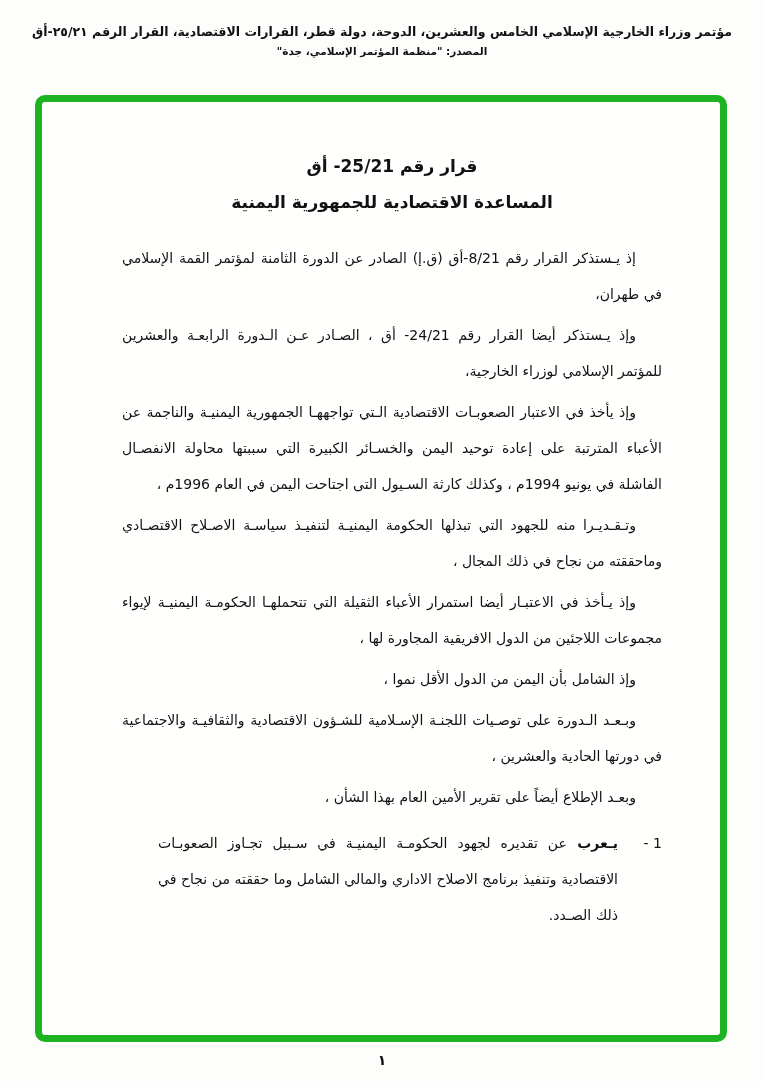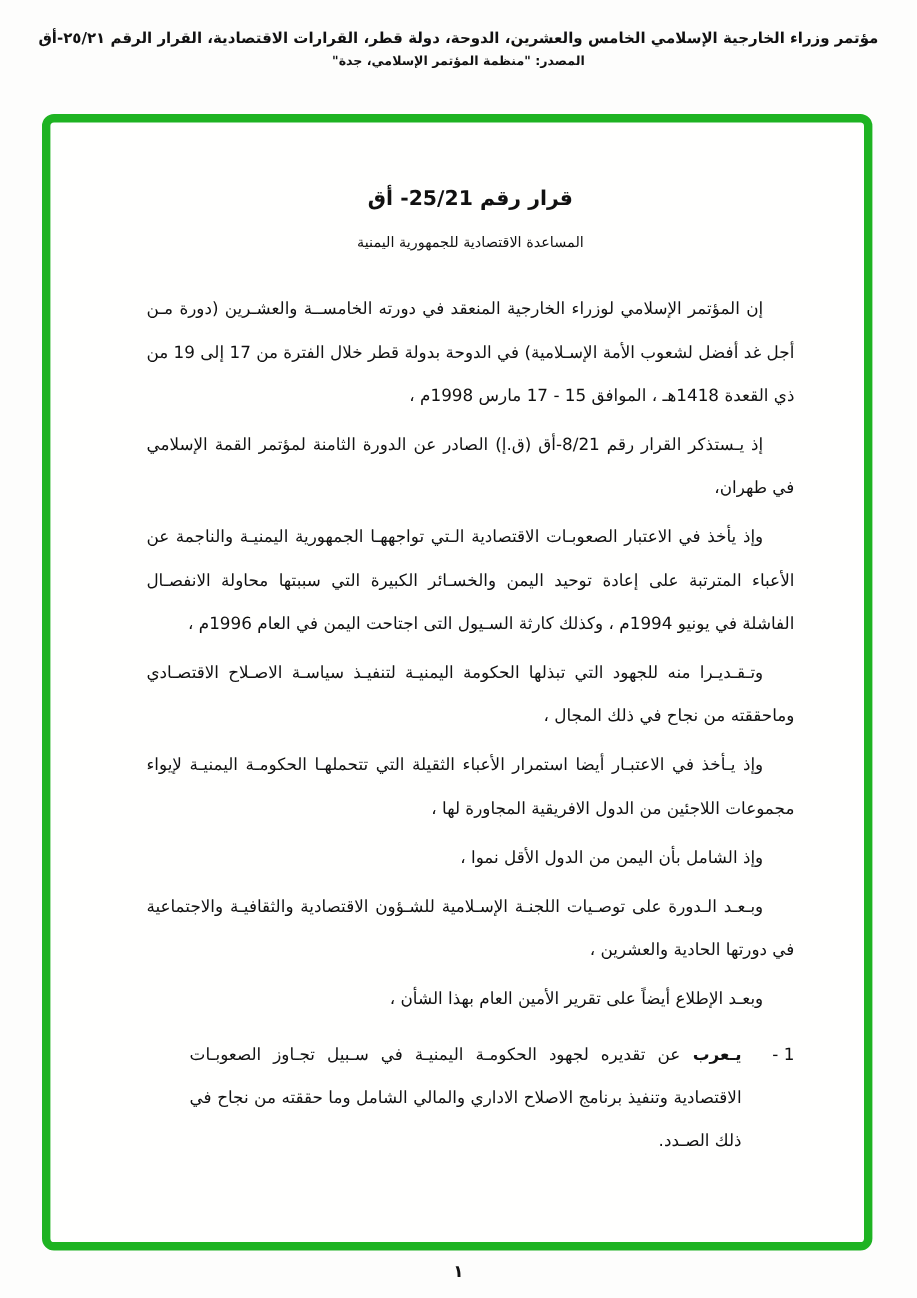--- a/index.html
+++ b/index.html
@@ -36,21 +36,21 @@
     direction: rtl;
     text-align: justify;
     font-size: 14px;
     line-height: 36px;
     border-radius: 23px;
   }
 
   .title-block { text-align: center; margin-bottom: 20px; direction: rtl; }
   .title-block .t1 { font-size: 17px; font-weight: bold; line-height: 36px; }
   .title-block .t2 { font-size: 15px; font-weight: bold; line-height: 36px; }
-  .title-block .t3 { font-size: 12px; font-weight: normal; line-height: 36px; }
+  .title-block .t3 { font-size: 17px; font-weight: bold; line-height: 36px; }
 
   p.para {
     margin: 0 0 5px 0;
     text-indent: 26px;
     text-align: justify;
   }
   p.para .lead { font-weight: normal; }
 
   .clause {
     display: flex; flex-direction: row; align-items: flex-start;
@@ -80,24 +80,24 @@
   </div>
 
   <div class="frame">
     <div class="content">
 
       <div class="title-block">
         <div class="t1">قرار رقم 25/21- أق</div>
         <div class="t3">المساعدة الاقتصادية للجمهورية اليمنية</div>
       </div>
 
-      <p class="para"><span class="lead"></span><span>إن المؤتمر الإسلامي لوزراء الخارجية المنعقد في دورته الخامســة والعشـرين (دورة مـن أجل غد أفضل لشعوب الأمة الإسـلامية) في الدوحة بدولة قطر خلال الفترة من 17 إلى 19 من ذي القعدة 1418هـ ، الموافق 15 - 17 مارس 1998م ،</span></p>
 
       <p class="para"><span class="lead">إذ يـستذكر </span><span>القرار رقم 8/21-أق (ق.إ) الصادر عن الدورة الثامنة لمؤتمر القمة الإسلامي في طهران،</span></p>
 
+      <p class="para"><span class="lead">وإذ يـستذكر أيضا </span><span>القرار رقم 24/21- أق ، الصـادر عـن الـدورة الرابعـة والعشرين للمؤتمر الإسلامي لوزراء الخارجية،</span></p>
 
       <p class="para"><span class="lead">وإذ يأخذ في الاعتبار </span><span>الصعوبـات الاقتصادية الـتي تواجههـا الجمهورية اليمنيـة والناجمة عن الأعباء المترتبة على إعادة توحيد اليمن والخسـائر الكبيرة التي سببتها محاولة الانفصـال الفاشلة في يونيو 1994م ، وكذلك كارثة السـيول التى اجتاحت اليمن في العام 1996م ،</span></p>
 
       <p class="para"><span class="lead">وتـقـديـرا </span><span>منه للجهود التي تبذلها الحكومة اليمنيـة لتنفيـذ سياسـة الاصـلاح الاقتصـادي وماحققته من نجاح في ذلك المجال ،</span></p>
 
       <p class="para"><span class="lead">وإذ يـأخذ في الاعتبـار أيضا </span><span>استمرار الأعباء الثقيلة التي تتحملهـا الحكومـة اليمنيـة لإيواء مجموعات اللاجئين من الدول الافريقية المجاورة لها ،</span></p>
 
       <p class="para"><span class="lead">وإذ الشامل </span><span>بأن اليمن من الدول الأقل نموا ،</span></p>
 
       <p class="para"><span class="lead">وبـعـد الـدورة </span><span>على توصـيات اللجنـة الإسـلامية للشـؤون الاقتصادية والثقافيـة والاجتماعية في دورتها الحادية والعشرين ،</span></p>

